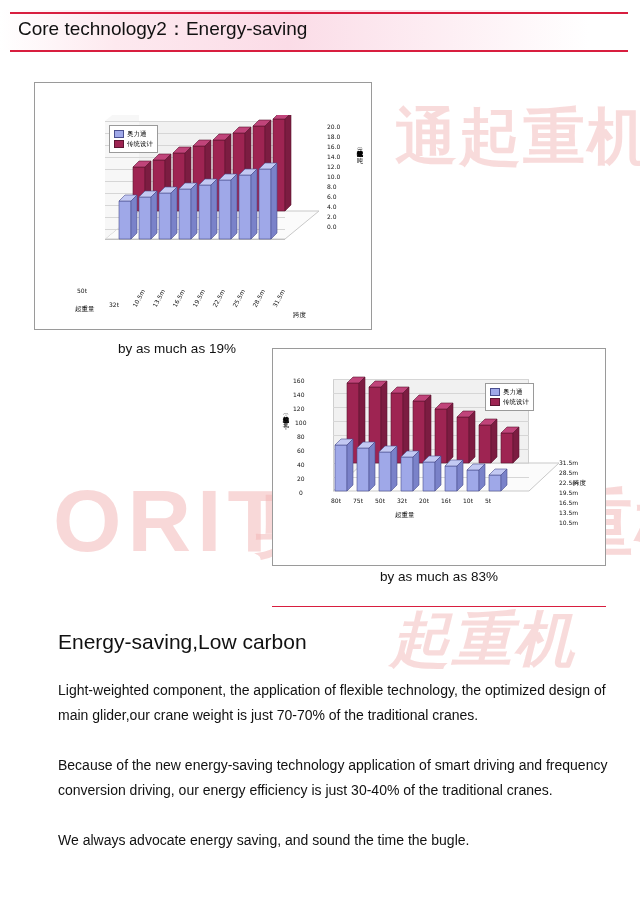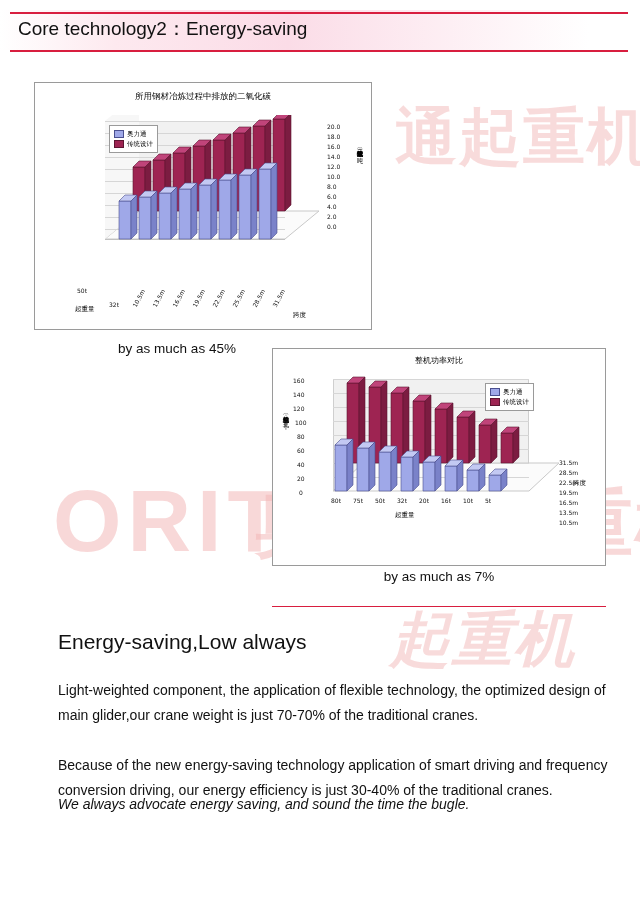--- a/index.html
+++ b/index.html
@@ -235,39 +235,38 @@
     position: absolute;
     left: 58px;
     width: 560px;
     font-size: 14px;
     line-height: 25px;
     color: #111;
     font-family: "Liberation Sans", sans-serif;
   }
   #para1 { top: 678px; }
   #para2 { top: 753px; }
-  #para3 { top: 792px; font-style: italic; }
+  #para3 { top: 828px; }
 </style>
 </head>
 <body>
 
 <div class="watermark wm-cn2">通起重机</div>
 <div class="watermark wm-orit">ORIT</div>
 <div class="watermark wm-cn1">奥力通起重机</div>
 <div class="watermark wm-cn3">起重机</div>
 
 <div class="content">
 
   <div class="header-band"></div>
   <div class="header-rule"></div>
   <div class="header-rule bottom"></div>
   <div class="header-title">Core technology2：Energy-saving</div>
 
   <div class="chart-box" id="chart1">
-    <div class="chart-title">所用钢材冶炼过程中排放的二氧化碳</div>
 
     <div class="plot" id="plot1">
 
       <div class="backwall" style="left:34px; top:6px; width:180px; height:118px;"></div>
       <div style="position:absolute; left:34px; top:124px; width:180px; height:0; border-top:1px solid #b9b9b9;"></div>
 
       <svg width="252" height="172" style="position:absolute;left:0;top:0;">
         <polygon points="34,124 214,124 248,96 68,96" fill="#fbfbfb" stroke="#c9c9c9" stroke-width="1"></polygon>
         <polygon points="34,124 34,6 68,-22 68,96" fill="#f7f7f7" stroke="#c9c9c9" stroke-width="0"></polygon>
       </svg>
@@ -389,25 +388,24 @@
     <div class="axis-label rot" style="left:136px; top:222px;">16.5m</div>
     <div class="axis-label rot" style="left:156px; top:222px;">19.5m</div>
     <div class="axis-label rot" style="left:176px; top:222px;">22.5m</div>
     <div class="axis-label rot" style="left:196px; top:222px;">25.5m</div>
     <div class="axis-label rot" style="left:216px; top:222px;">28.5m</div>
     <div class="axis-label rot" style="left:236px; top:222px;">31.5m</div>
     <div class="axis-title" style="left:258px; top:228px;">跨度</div>
   </div>
 
   <div class="caption" id="cap1">
-    <div>by as much as 45%</div>
+    <div>by as much as 19%</div>
   </div>
 
   <div class="chart-box" id="chart2">
-    <div class="chart-title chart2title">整机功率对比</div>
 
     <div class="plot" id="plot2">
       <div class="backwall" style="left:26px; top:4px; width:196px; height:112px;"></div>
       <svg width="258" height="152" style="position:absolute;left:0;top:0;">
         <polygon points="26,116 222,116 252,88 56,88" fill="#fbfbfb" stroke="#c9c9c9" stroke-width="1"></polygon>
       </svg>
       <div class="gridline" style="left:26px; top:4px;   width:196px;"></div>
       <div class="gridline" style="left:26px; top:18px;  width:196px;"></div>
       <div class="gridline" style="left:26px; top:32px;  width:196px;"></div>
       <div class="gridline" style="left:26px; top:46px;  width:196px;"></div>
@@ -525,22 +523,22 @@
     <div class="axis-label" style="left:286px; top:120px;">28.5m</div>
     <div class="axis-label" style="left:286px; top:130px;">22.5m</div>
     <div class="axis-label" style="left:286px; top:140px;">19.5m</div>
     <div class="axis-label" style="left:286px; top:150px;">16.5m</div>
     <div class="axis-label" style="left:286px; top:160px;">13.5m</div>
     <div class="axis-label" style="left:286px; top:170px;">10.5m</div>
     <div class="axis-title" style="left:300px; top:130px;">跨度</div>
   </div>
 
   <div class="caption" id="cap2">
-    <div>by as much as 7%</div>
+    <div>by as much as 83%</div>
   </div>
   <div class="cap-rule"></div>
 
-  <div class="section-heading">Energy-saving,Low always</div>
+  <div class="section-heading">Energy-saving,Low carbon</div>
   <div class="para" id="para1">Light-weighted component, the application of flexible technology, the optimized design of main glider,our crane weight is just 70-70% of the traditional cranes.</div>
   <div class="para" id="para2">Because of the new energy-saving technology application of smart driving and frequency conversion driving, our energy efficiency is just 30-40% of the traditional cranes.</div>
   <div class="para" id="para3">We always advocate energy saving, and sound the time the bugle.</div>
 
 </div>
 
 </body></html>

